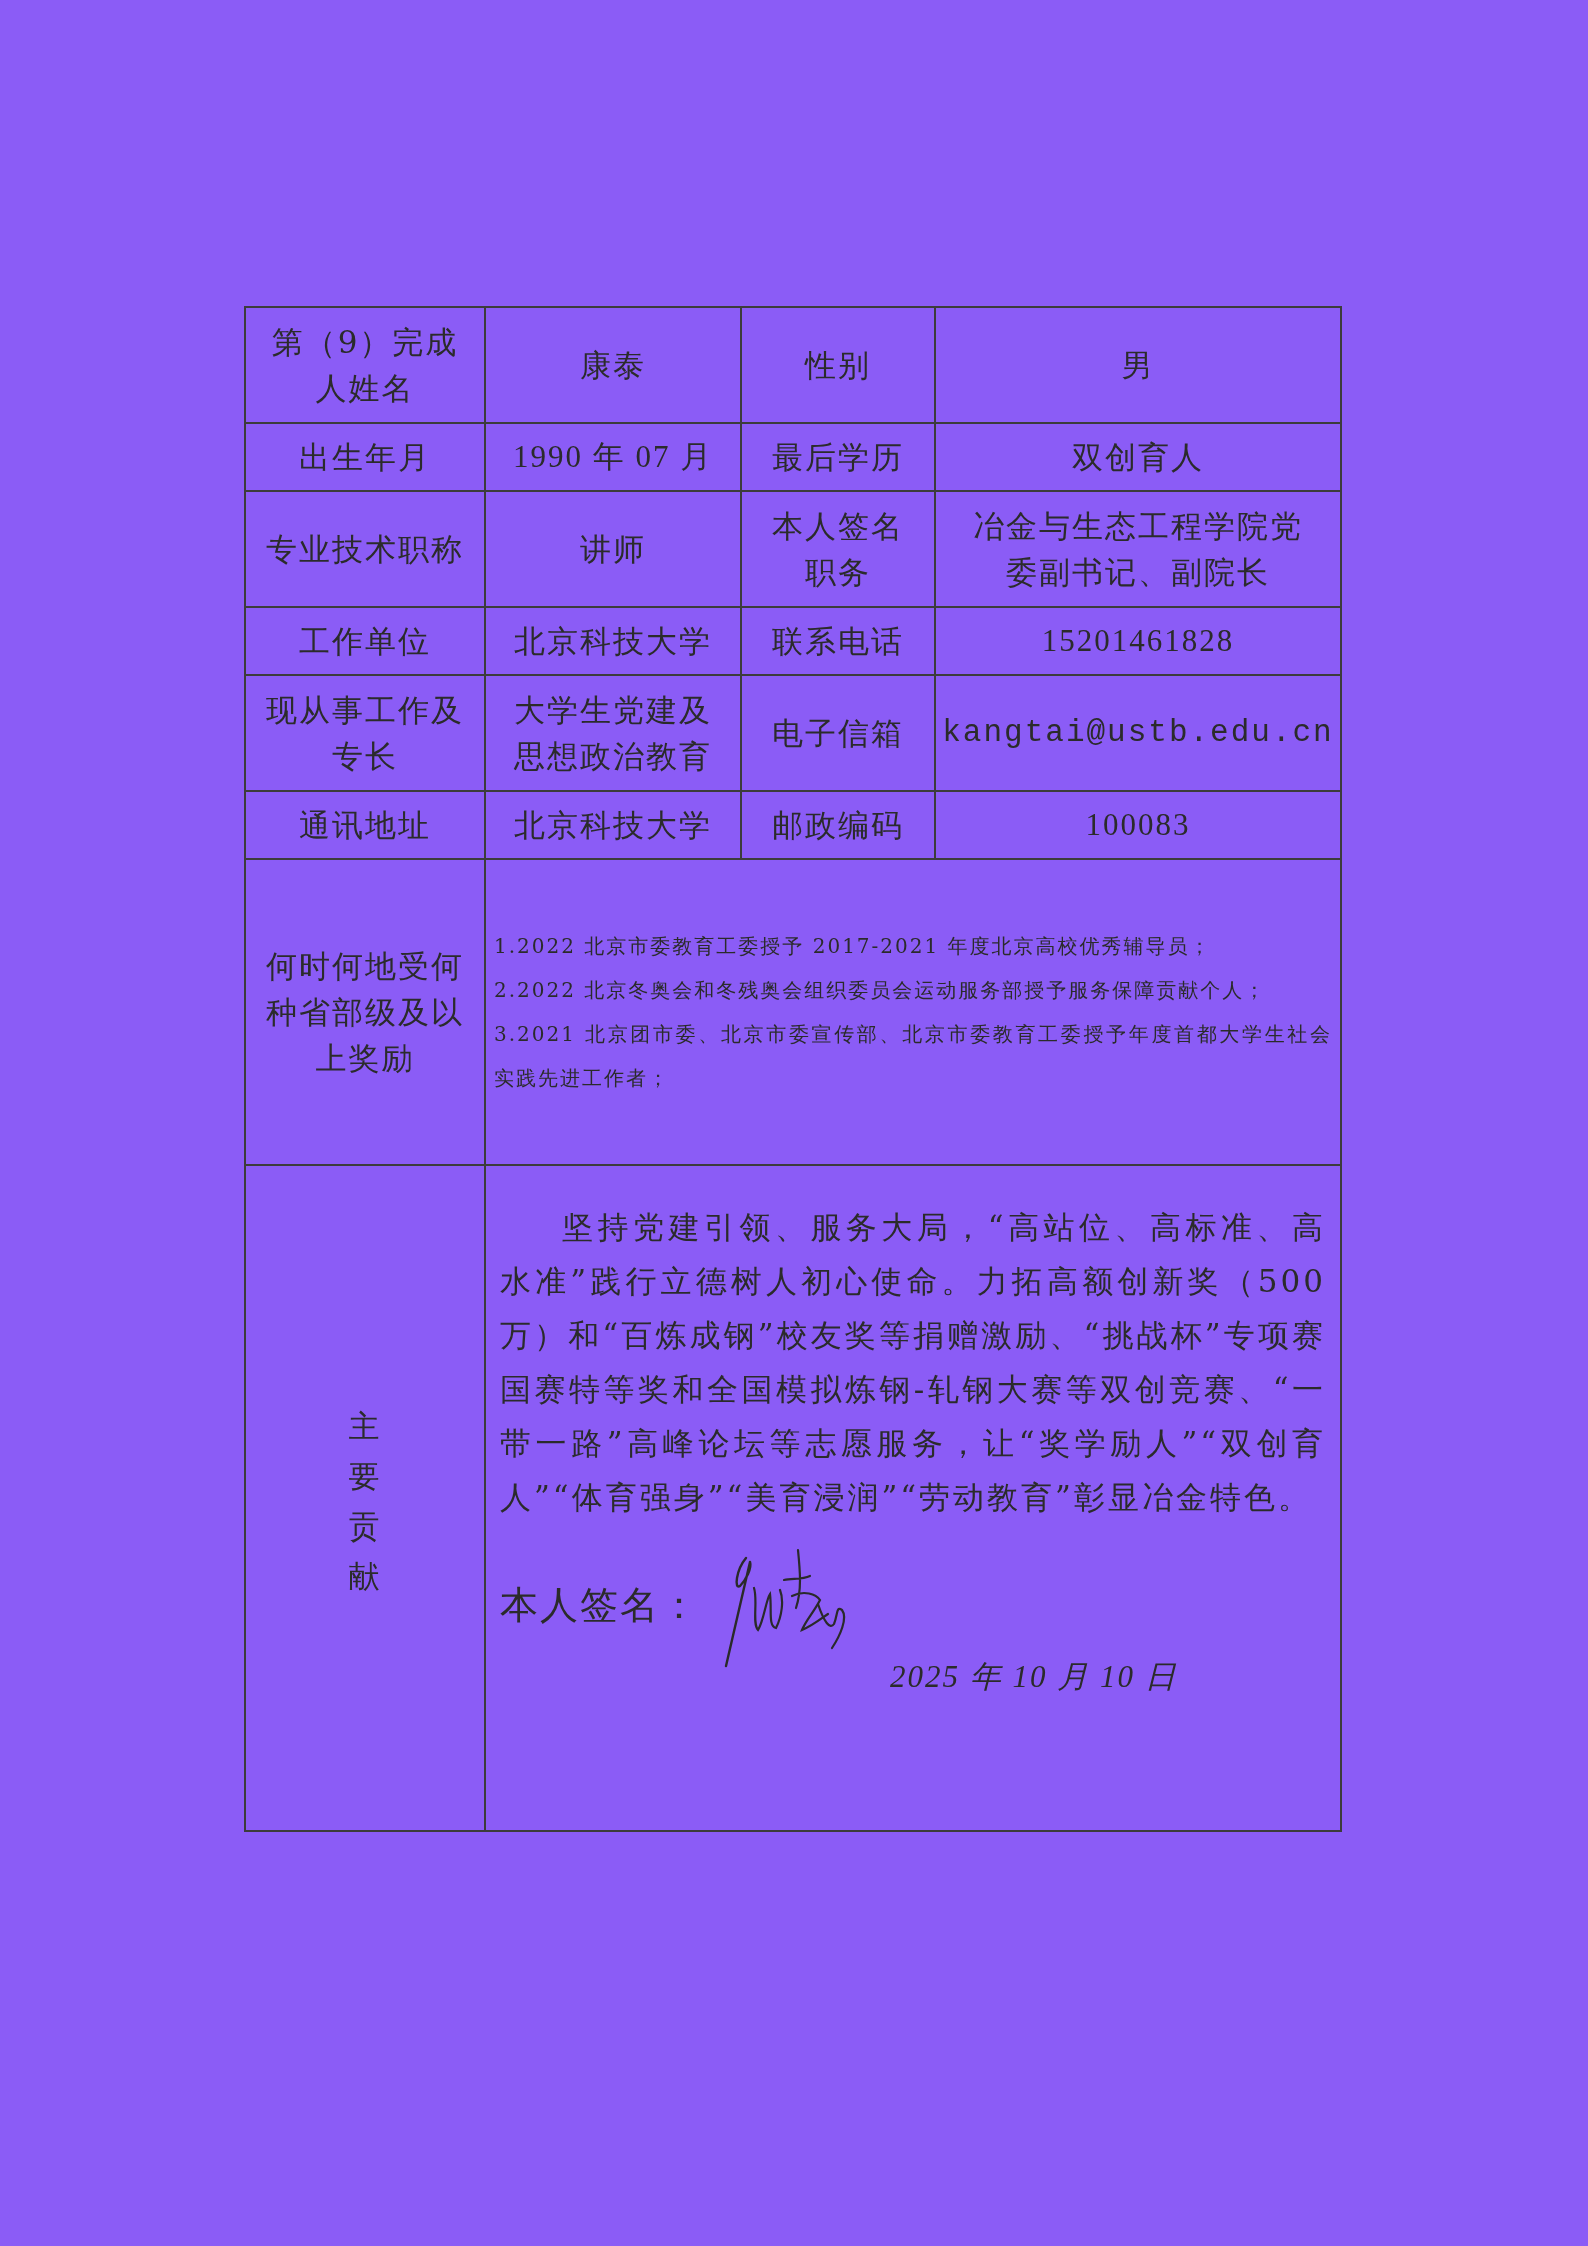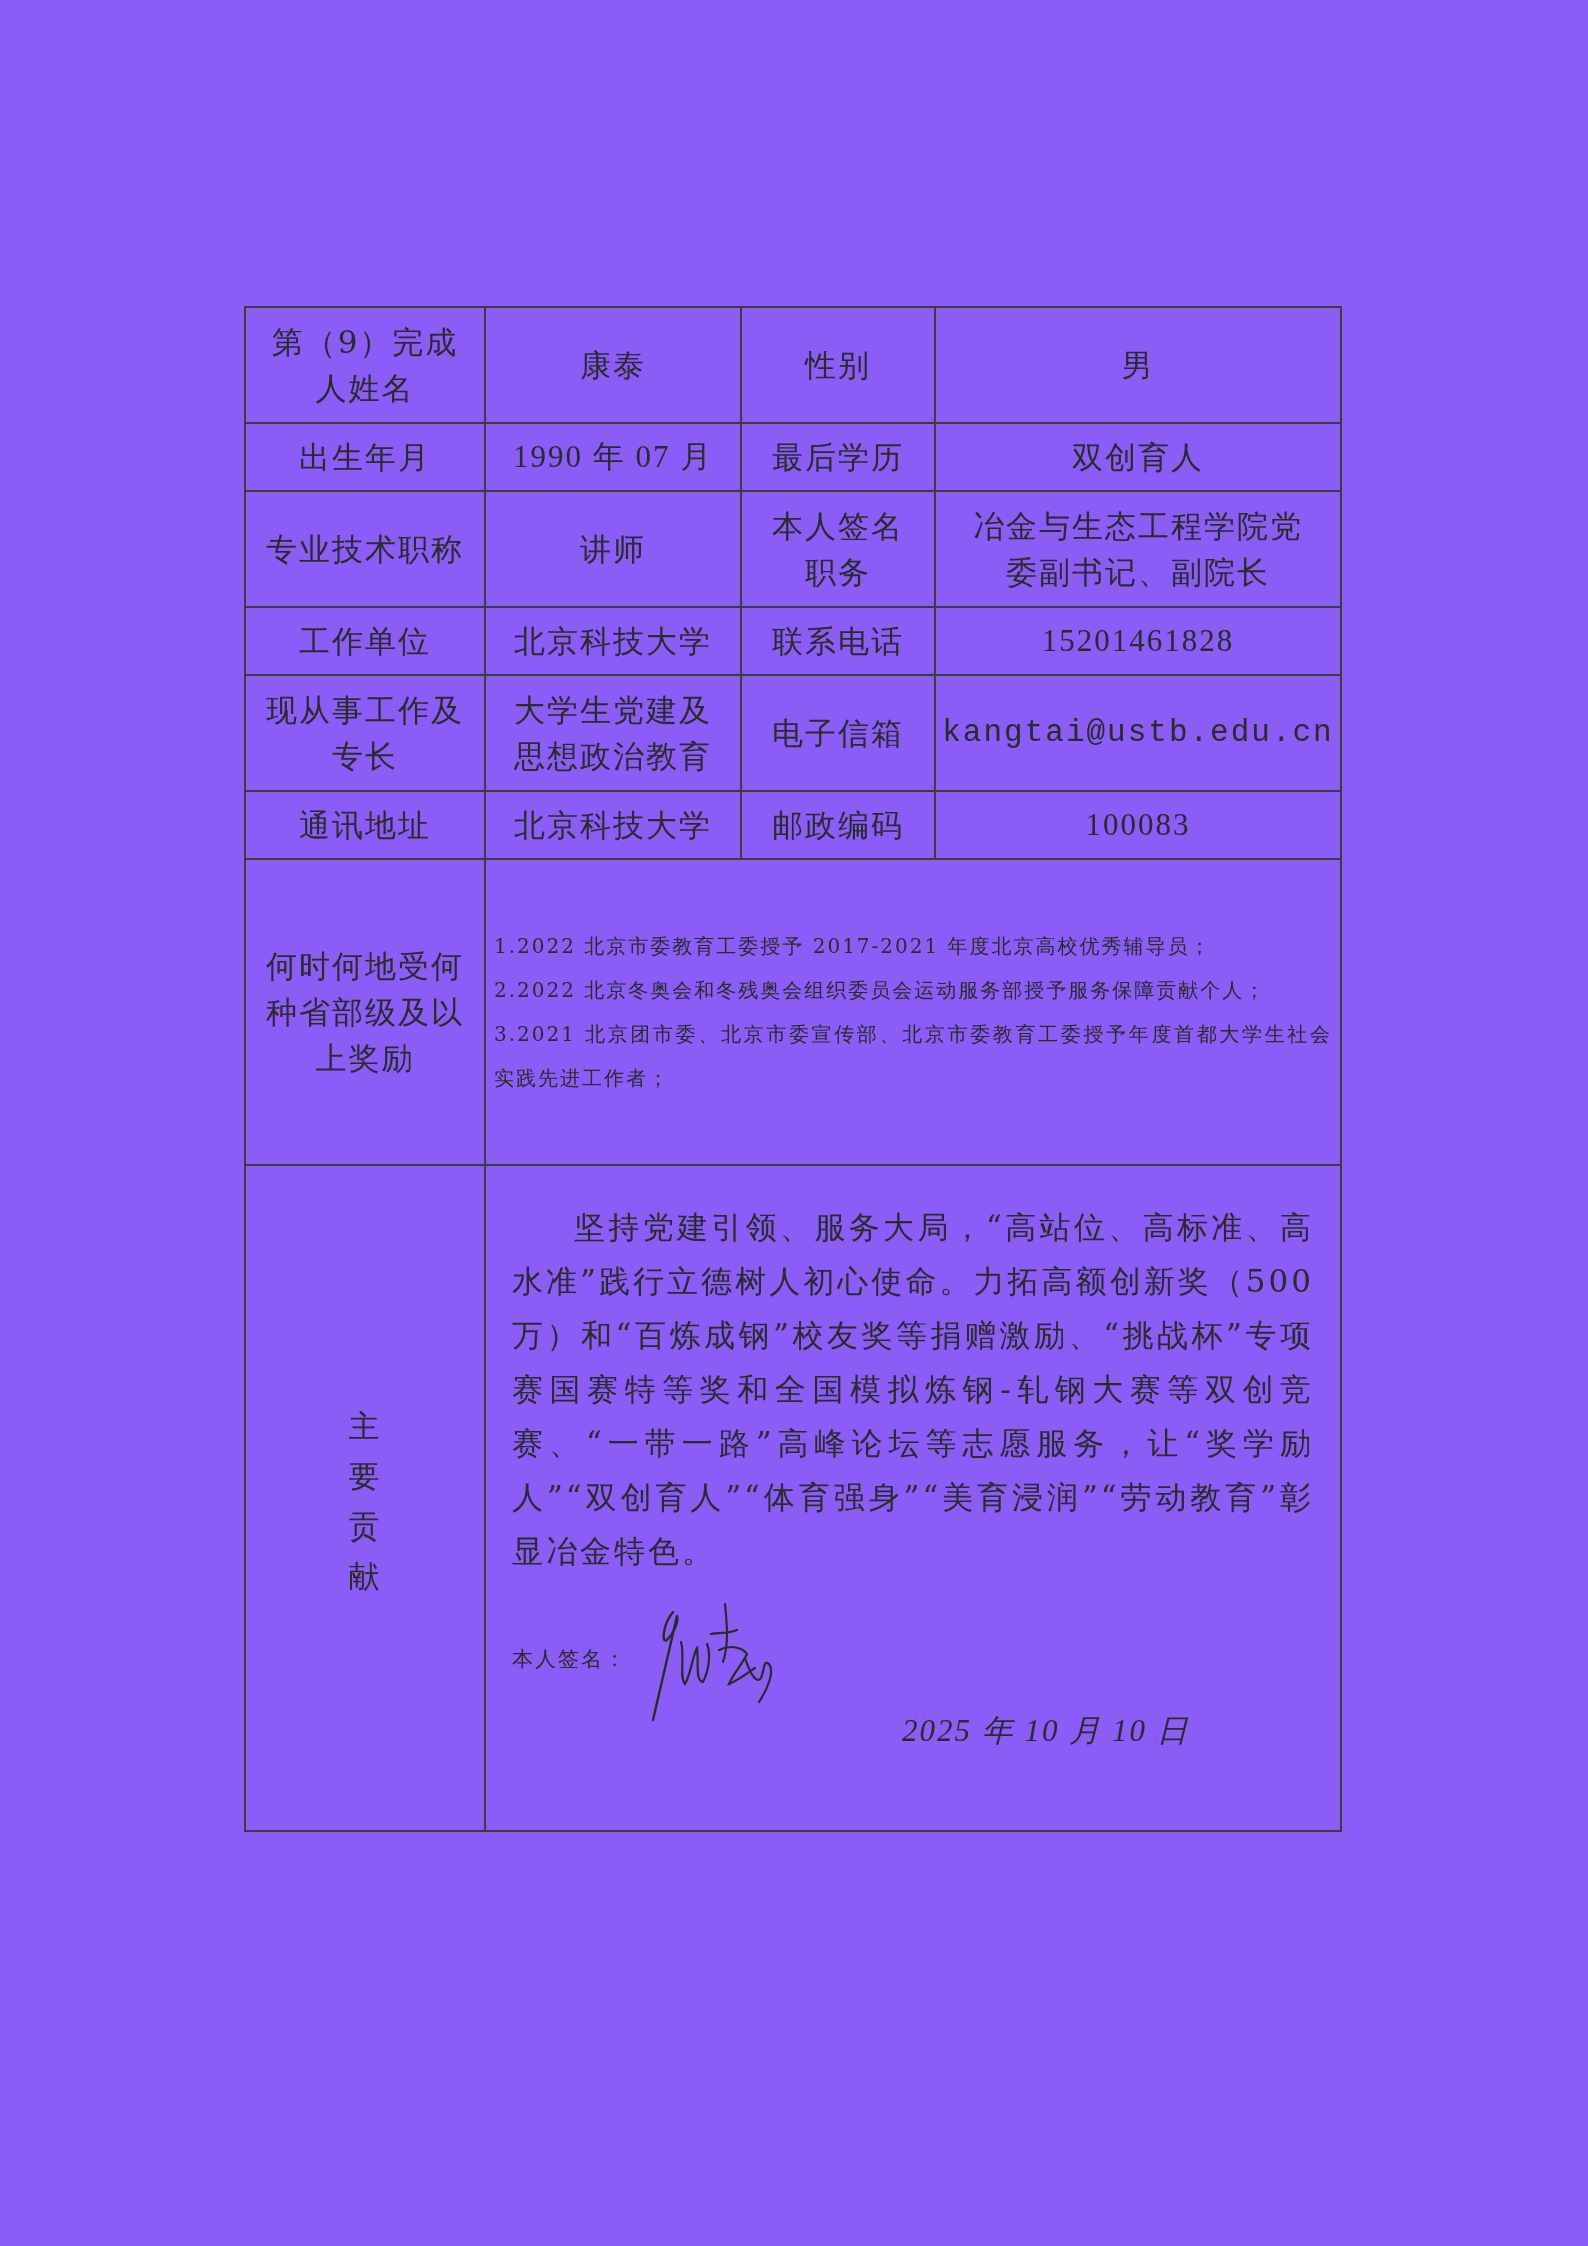--- a/index.html
+++ b/index.html
@@ -26,24 +26,24 @@
   tr.r4 td { height: 106px; }
   tr.r5 td { height: 58px; }
   tr.r6 td { height: 106px; }
   tr.r7 td { height: 58px; }
   tr.r8 td { height: 292px; }
   tr.r9 td { height: 656px; }
 
   td.awards { text-align: left !important; padding: 6px 8px 6px 8px !important; }
   .award-line { display: block; font-size: 20px; line-height: 44px; letter-spacing: 2px; text-align: justify; }
 
-  td.contrib { text-align: left !important; vertical-align: top !important; padding: 0 26px !important; position: relative; margin-top: 36px; }
+  td.contrib { text-align: left !important; vertical-align: top !important; padding: 0 14px !important; position: relative; margin-top: 36px; }
   .contrib-text { margin-top: 34px; font-size: 31px; line-height: 54px; letter-spacing: 3px; text-indent: 62px; text-align: justify; }
   .sig-row { margin-top: 36px; display: flex; align-items: center; height: 90px; }
-  .sig-label { font-size: 21px; letter-spacing: 2px; }
+  .sig-label { font-size: 38px; letter-spacing: 2px; }
   .signature { margin-left: 6px; width: 170px; height: 130px; }
   .sig-date { margin-top: 4px; padding-left: 390px; font-size: 31px; letter-spacing: 2px; font-style: italic; }
 
   .vert { display: inline-flex; flex-direction: column; align-items: center; gap: 14px; }
   .vert span { display: block; font-size: 31px; line-height: 36px; }
 </style>
 </head>
 <body>
 
 <div class="page">

